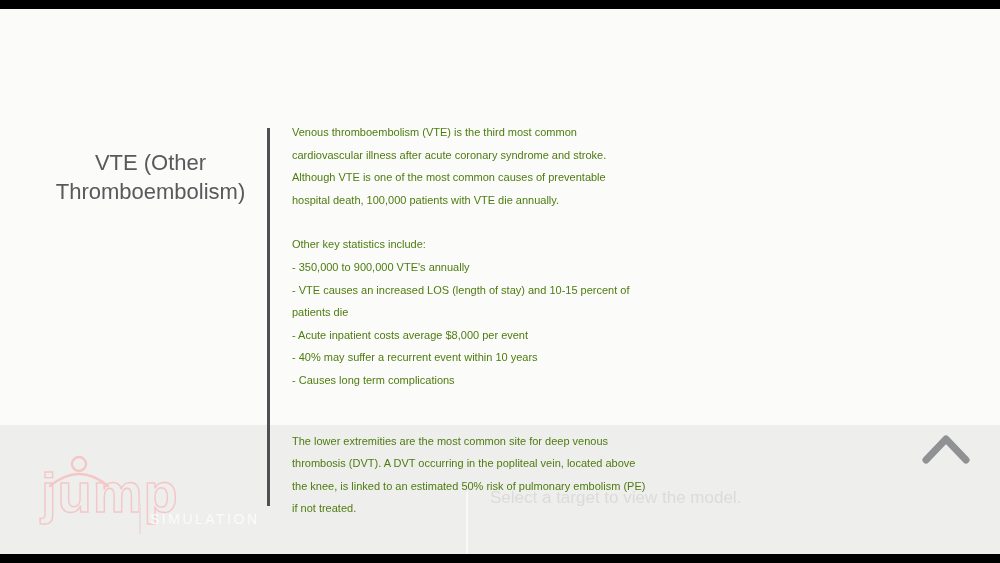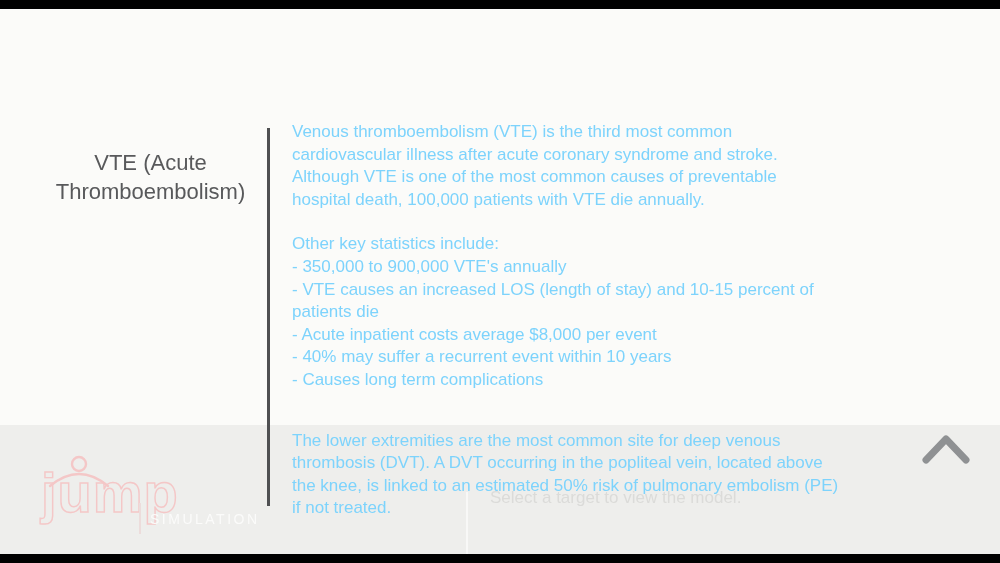--- a/index.html
+++ b/index.html
@@ -63,22 +63,22 @@
     height: 378px;
     background: #4f5052;
     z-index: 2;
   }
 
   .text-col {
     position: absolute;
     left: 292px;
     top: 121px;
     width: 612px;
-    color: #7dd3fc;
-    font-size: 17px;
+    color: #4d7c0f;
+    font-size: 11px;
     line-height: 22.6px;
     z-index: 2;
   }
   .text-col .para {
     white-space: pre-line;
     margin-bottom: 22px;
   }
   .text-col .para:last-child { margin-bottom: 0; margin-top: 38px; }
 
   
@@ -161,21 +161,21 @@
 <body>
 
 <div class="screen">
 
   <div class="letterbox top"></div>
 
   <div class="white-area"></div>
 
   <div class="footer-band"></div>
 
-  <div class="panel-title">VTE (Acute
+  <div class="panel-title">VTE (Other
 Thromboembolism)</div>
 
   <div class="title-divider"></div>
 
   <div class="text-col">
     <div class="para">Venous thromboembolism (VTE) is the third most common
 cardiovascular illness after acute coronary syndrome and stroke.
 Although VTE is one of the most common causes of preventable
 hospital death, 100,000 patients with VTE die annually.</div>
     <div class="para">Other key statistics include:

